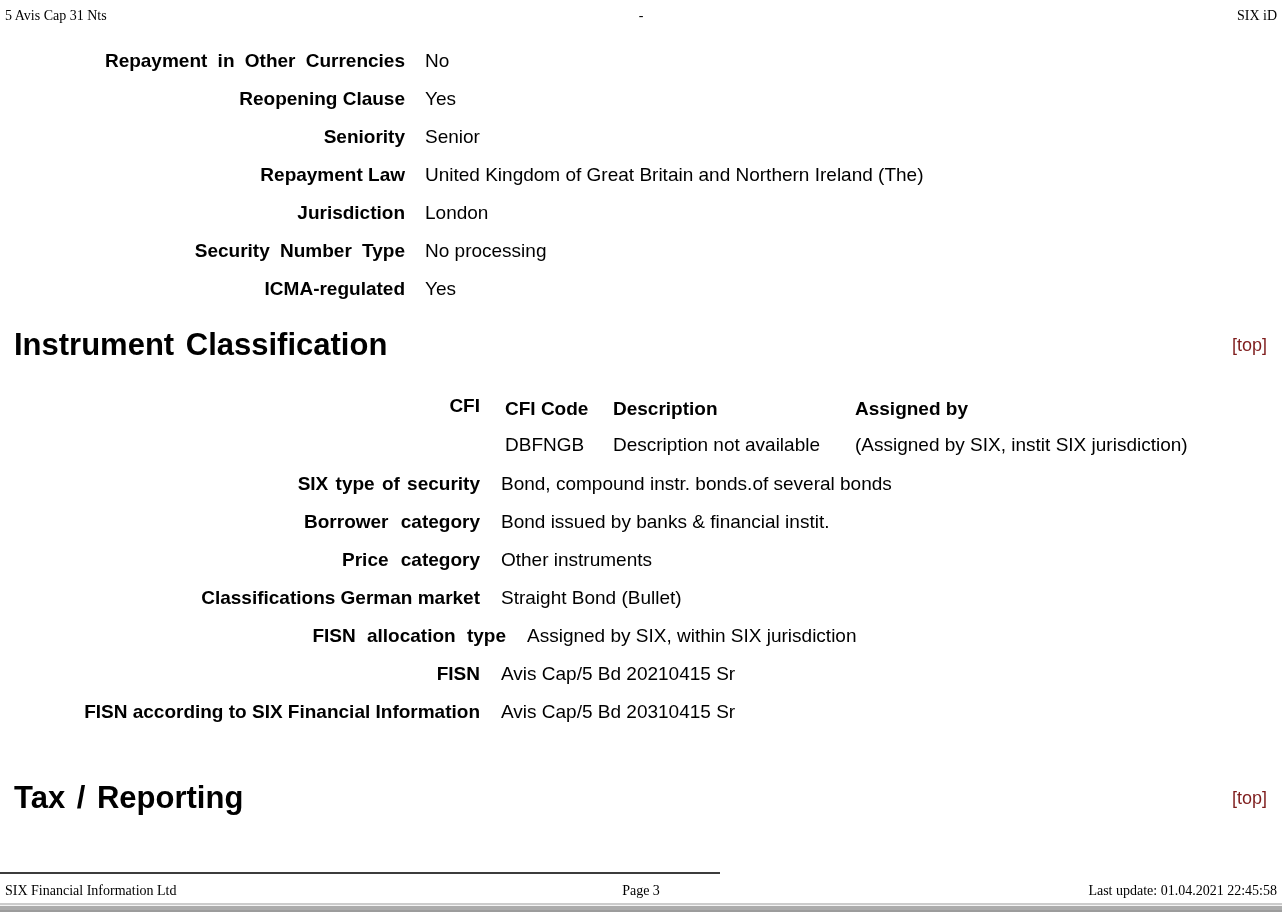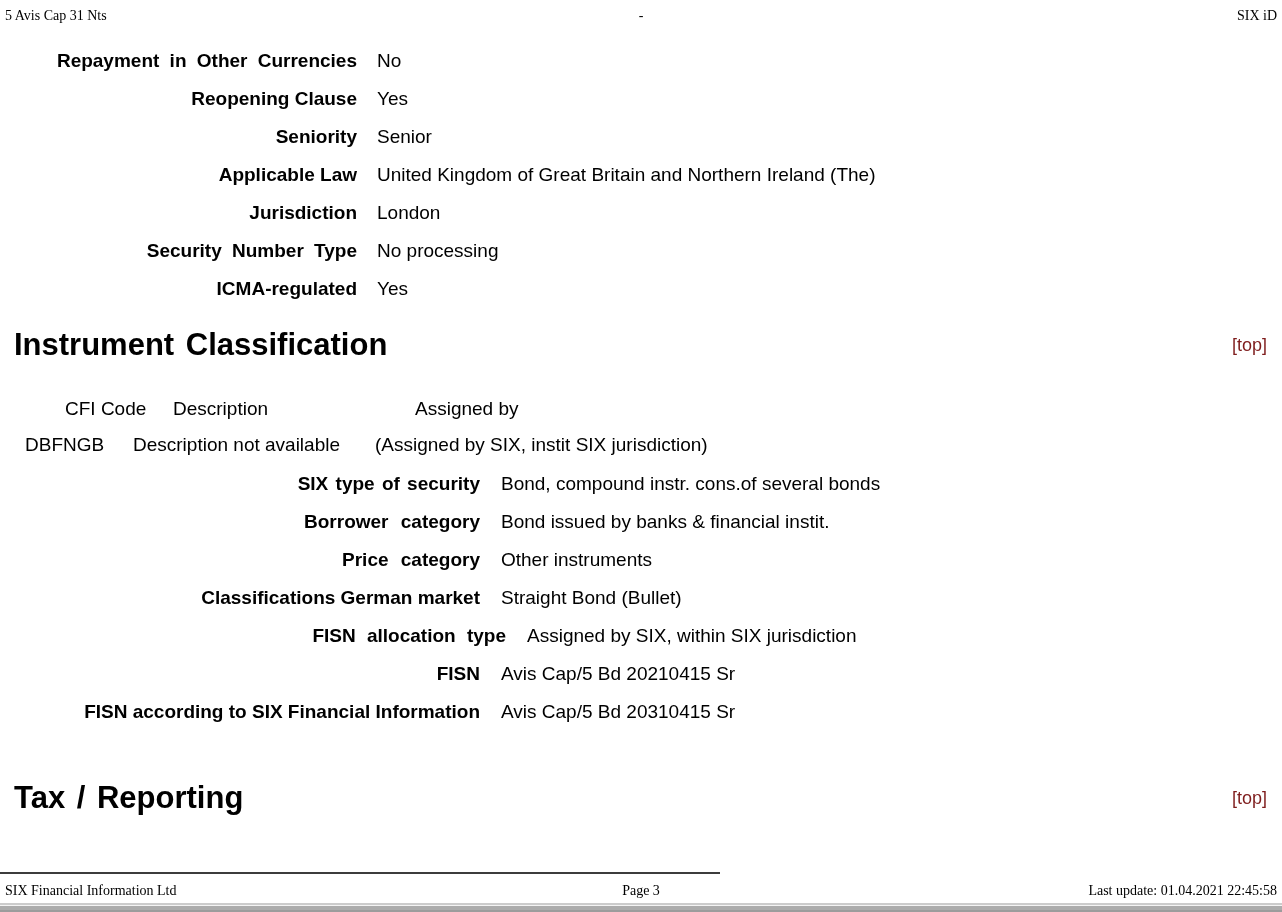--- a/index.html
+++ b/index.html
@@ -45,21 +45,21 @@
   .kv-block { position: absolute; left: 0; right: 0; }
   #details-rows { top: 49px; }
   #class-rows  { top: 472px; }
   .row { display: flex; height: 38px; align-items: flex-start; }
   .kv-label {
     font-weight: bold; text-align: right;
     font-size: 19px; line-height: 23px;
     flex: 0 0 auto;
   }
   .kv-value { font-size: 19px; line-height: 23px; }
-  #details-rows .kv-label { width: 357px; }
+  #details-rows .kv-label { width: 357px; margin-left: 48px; }
   #details-rows .kv-value { margin-left: 20px; }
   #class-rows .kv-label { width: 480px; }
   #class-rows .kv-value { margin-left: 21px; }
 
   
   #details-rows .row:nth-child(1) .kv-label { word-spacing: 5px; }
   #details-rows .row:nth-child(6) .kv-label { word-spacing: 5px; }
   #class-rows  .row:nth-child(1) .kv-label { word-spacing: 2px; }
   #class-rows  .row:nth-child(2) .kv-label { word-spacing: 7px; }
   #class-rows  .row:nth-child(3) .kv-label { word-spacing: 7px; }
@@ -82,21 +82,21 @@
   #heading-tax-reporting { top: 785px; }
 
   
   .cfi-block { position: absolute; top: 397px; left: 0; right: 0; display: flex; }
   .cfi-block .cfi-label {
     width: 480px; text-align: right; font-weight: bold;
     font-size: 19px; line-height: 23px; position: relative; top: -3px;
   }
   .cfi-table { margin-left: 25px; font-size: 19px; line-height: 23px; }
   .cfi-tr { display: flex; }
-  .cfi-tr.head { font-weight: normal; margin-bottom: 13px; margin-left: 40px; }
+  .cfi-tr.head { font-weight: bold; margin-bottom: 13px; }
   .cfi-col1 { width: 108px; }
   .cfi-col2 { width: 242px; }
   .cfi-col3 { flex: 1; }
 </style>
 </head>
 <body>
 
 <div class="page">
 
   <header class="doc-header">
@@ -112,21 +112,21 @@
       </div>
       <div class="row">
         <div class="kv-label">Reopening Clause</div>
         <div class="kv-value">Yes</div>
       </div>
       <div class="row">
         <div class="kv-label">Seniority</div>
         <div class="kv-value">Senior</div>
       </div>
       <div class="row">
-        <div class="kv-label">Applicable Law</div>
+        <div class="kv-label">Repayment Law</div>
         <div class="kv-value">United Kingdom of Great Britain and Northern Ireland (The)</div>
       </div>
       <div class="row">
         <div class="kv-label">Jurisdiction</div>
         <div class="kv-value">London</div>
       </div>
       <div class="row">
         <div class="kv-label">Security Number Type</div>
         <div class="kv-value">No processing</div>
       </div>
@@ -135,38 +135,39 @@
         <div class="kv-value">Yes</div>
       </div>
     </div>
 
   <div class="section-heading-row" id="heading-instrument-classification">
     <h2>Instrument Classification</h2>
     <a class="top-link">[top]</a>
   </div>
 
   <div class="cfi-block">
+    <div class="cfi-label">CFI</div>
     <div class="cfi-table">
       <div class="cfi-tr head">
         <span class="cfi-col1">CFI Code</span>
         <span class="cfi-col2">Description</span>
         <span class="cfi-col3">Assigned by</span>
       </div>
       <div class="cfi-tr">
         <span class="cfi-col1">DBFNGB</span>
         <span class="cfi-col2">Description not available</span>
         <span class="cfi-col3">(Assigned by SIX, instit SIX jurisdiction)</span>
       </div>
     </div>
   </div>
 
   <div class="kv-block" id="class-rows">
       <div class="row">
         <div class="kv-label">SIX type of security</div>
-        <div class="kv-value">Bond, compound instr. cons.of several bonds</div>
+        <div class="kv-value">Bond, compound instr. bonds.of several bonds</div>
       </div>
       <div class="row">
         <div class="kv-label">Borrower category</div>
         <div class="kv-value">Bond issued by banks &amp; financial instit.</div>
       </div>
       <div class="row">
         <div class="kv-label">Price category</div>
         <div class="kv-value">Other instruments</div>
       </div>
       <div class="row">

